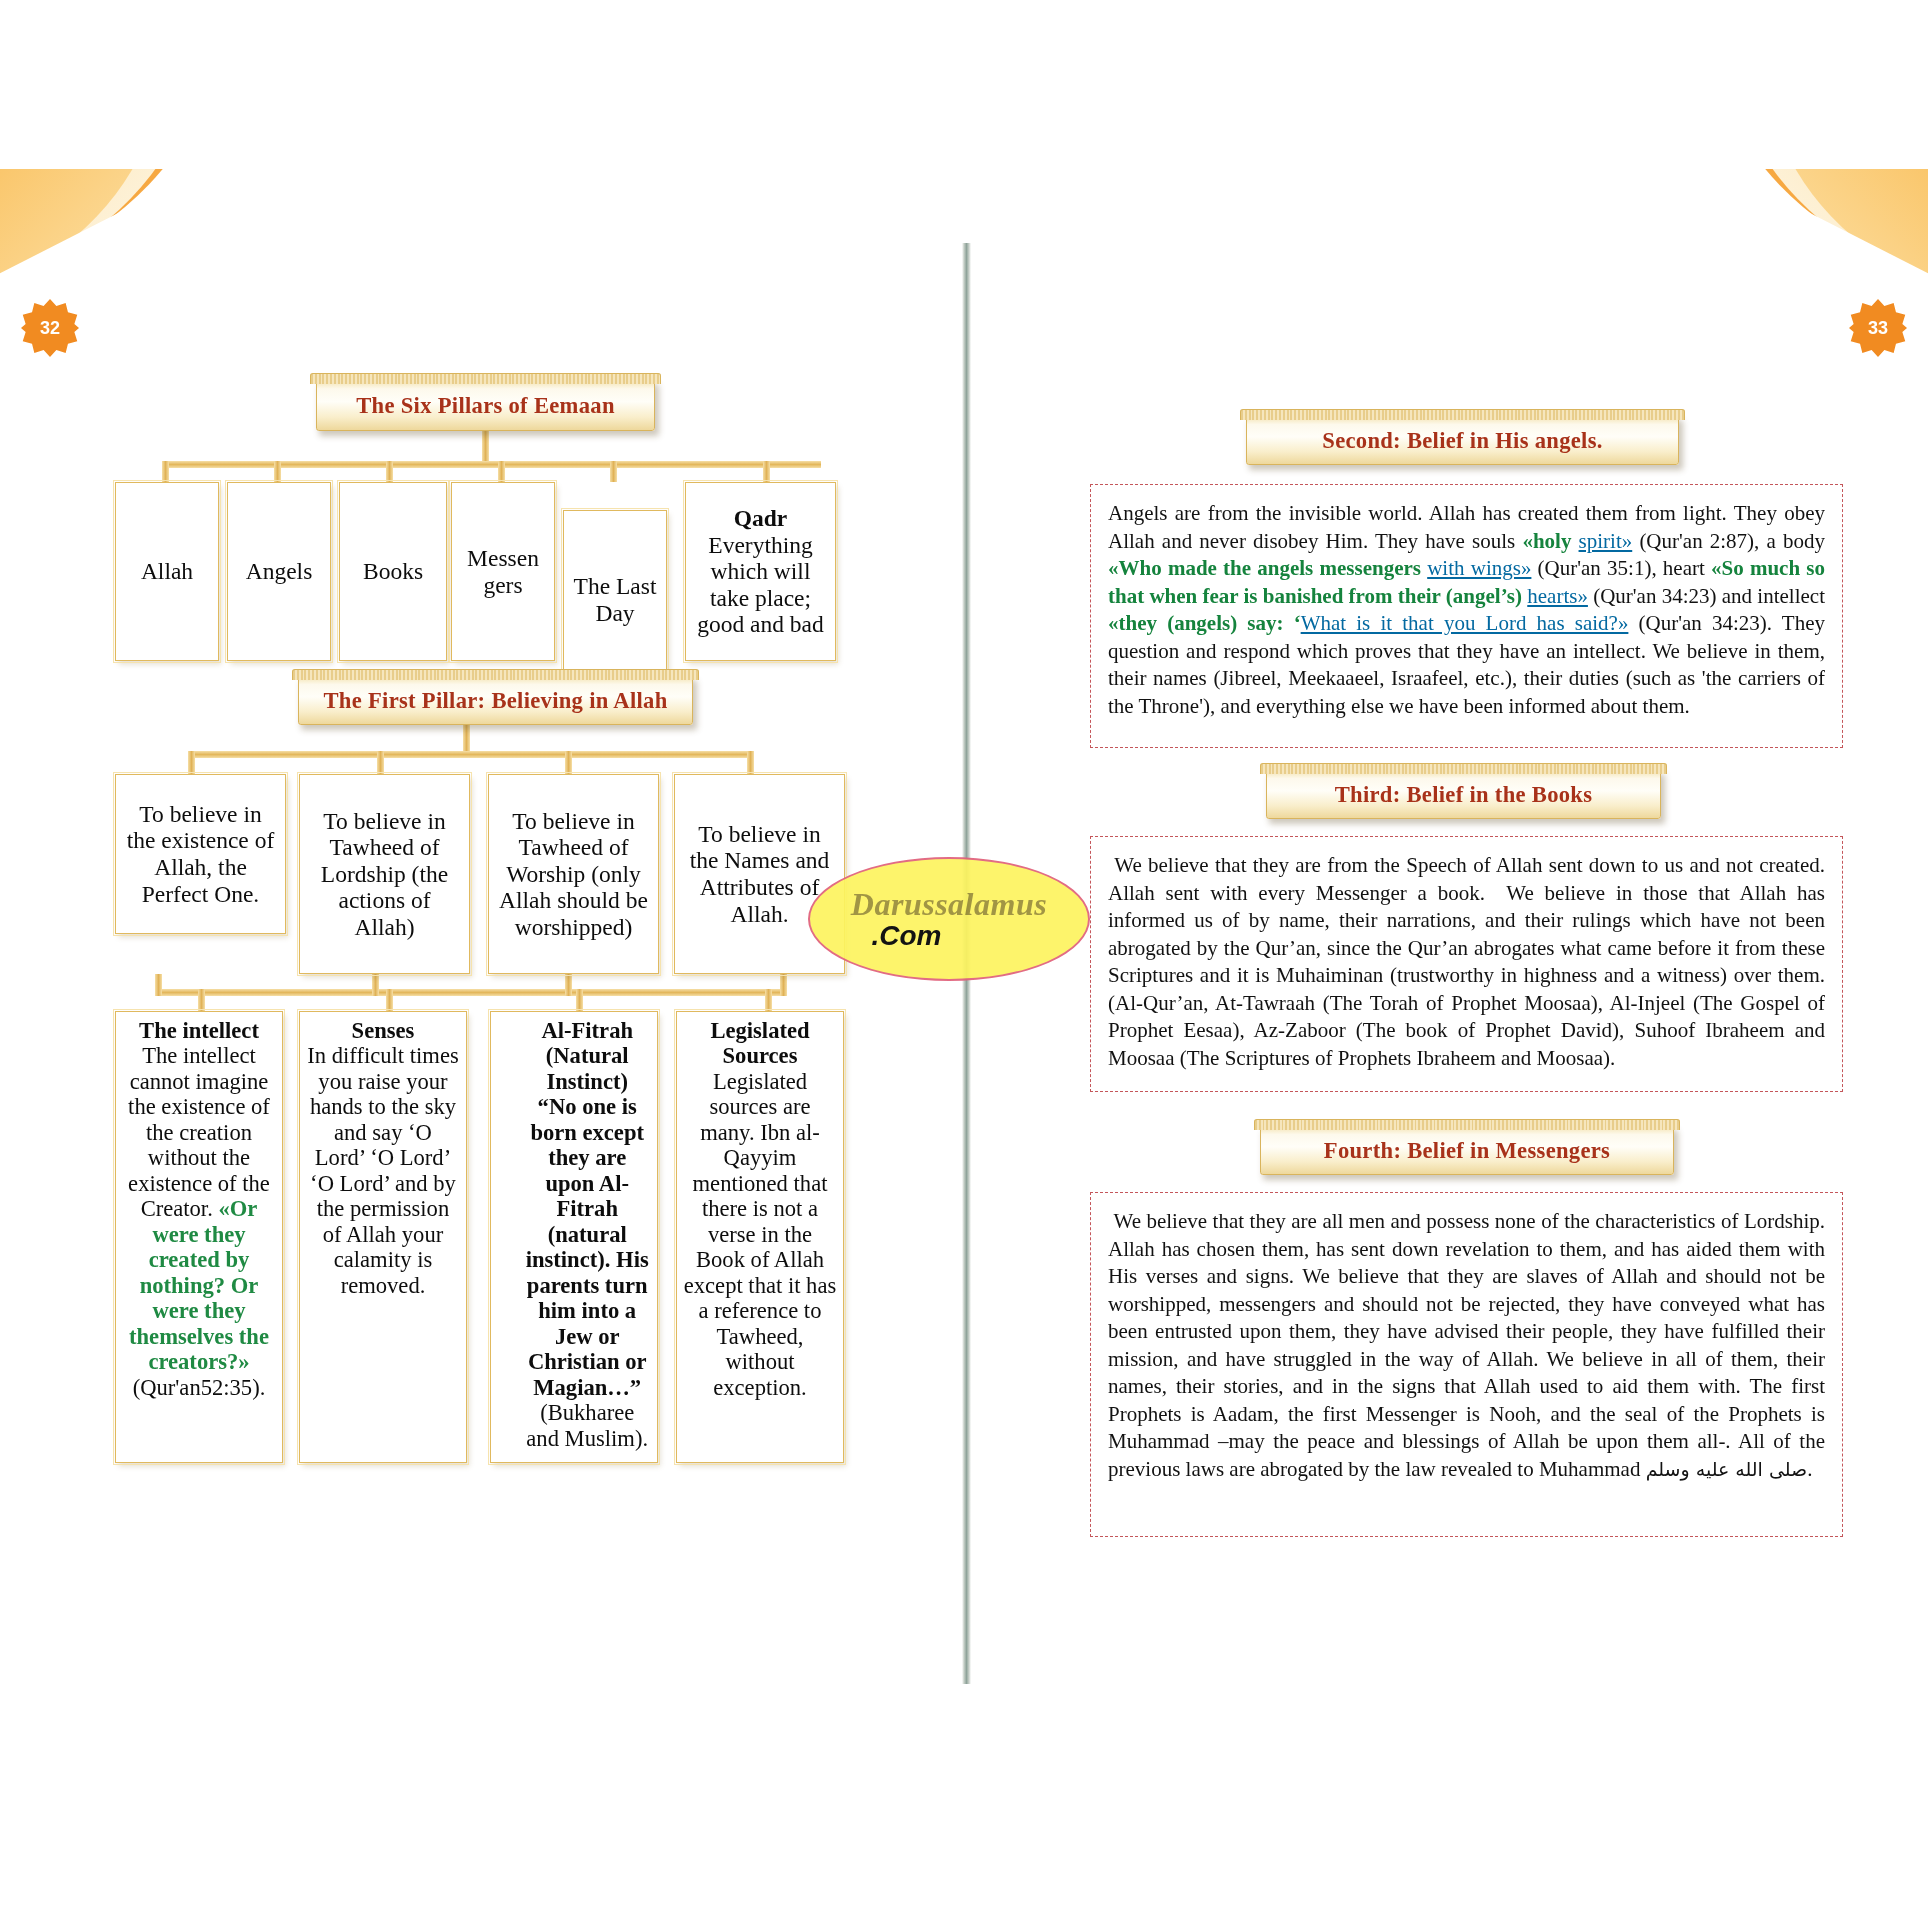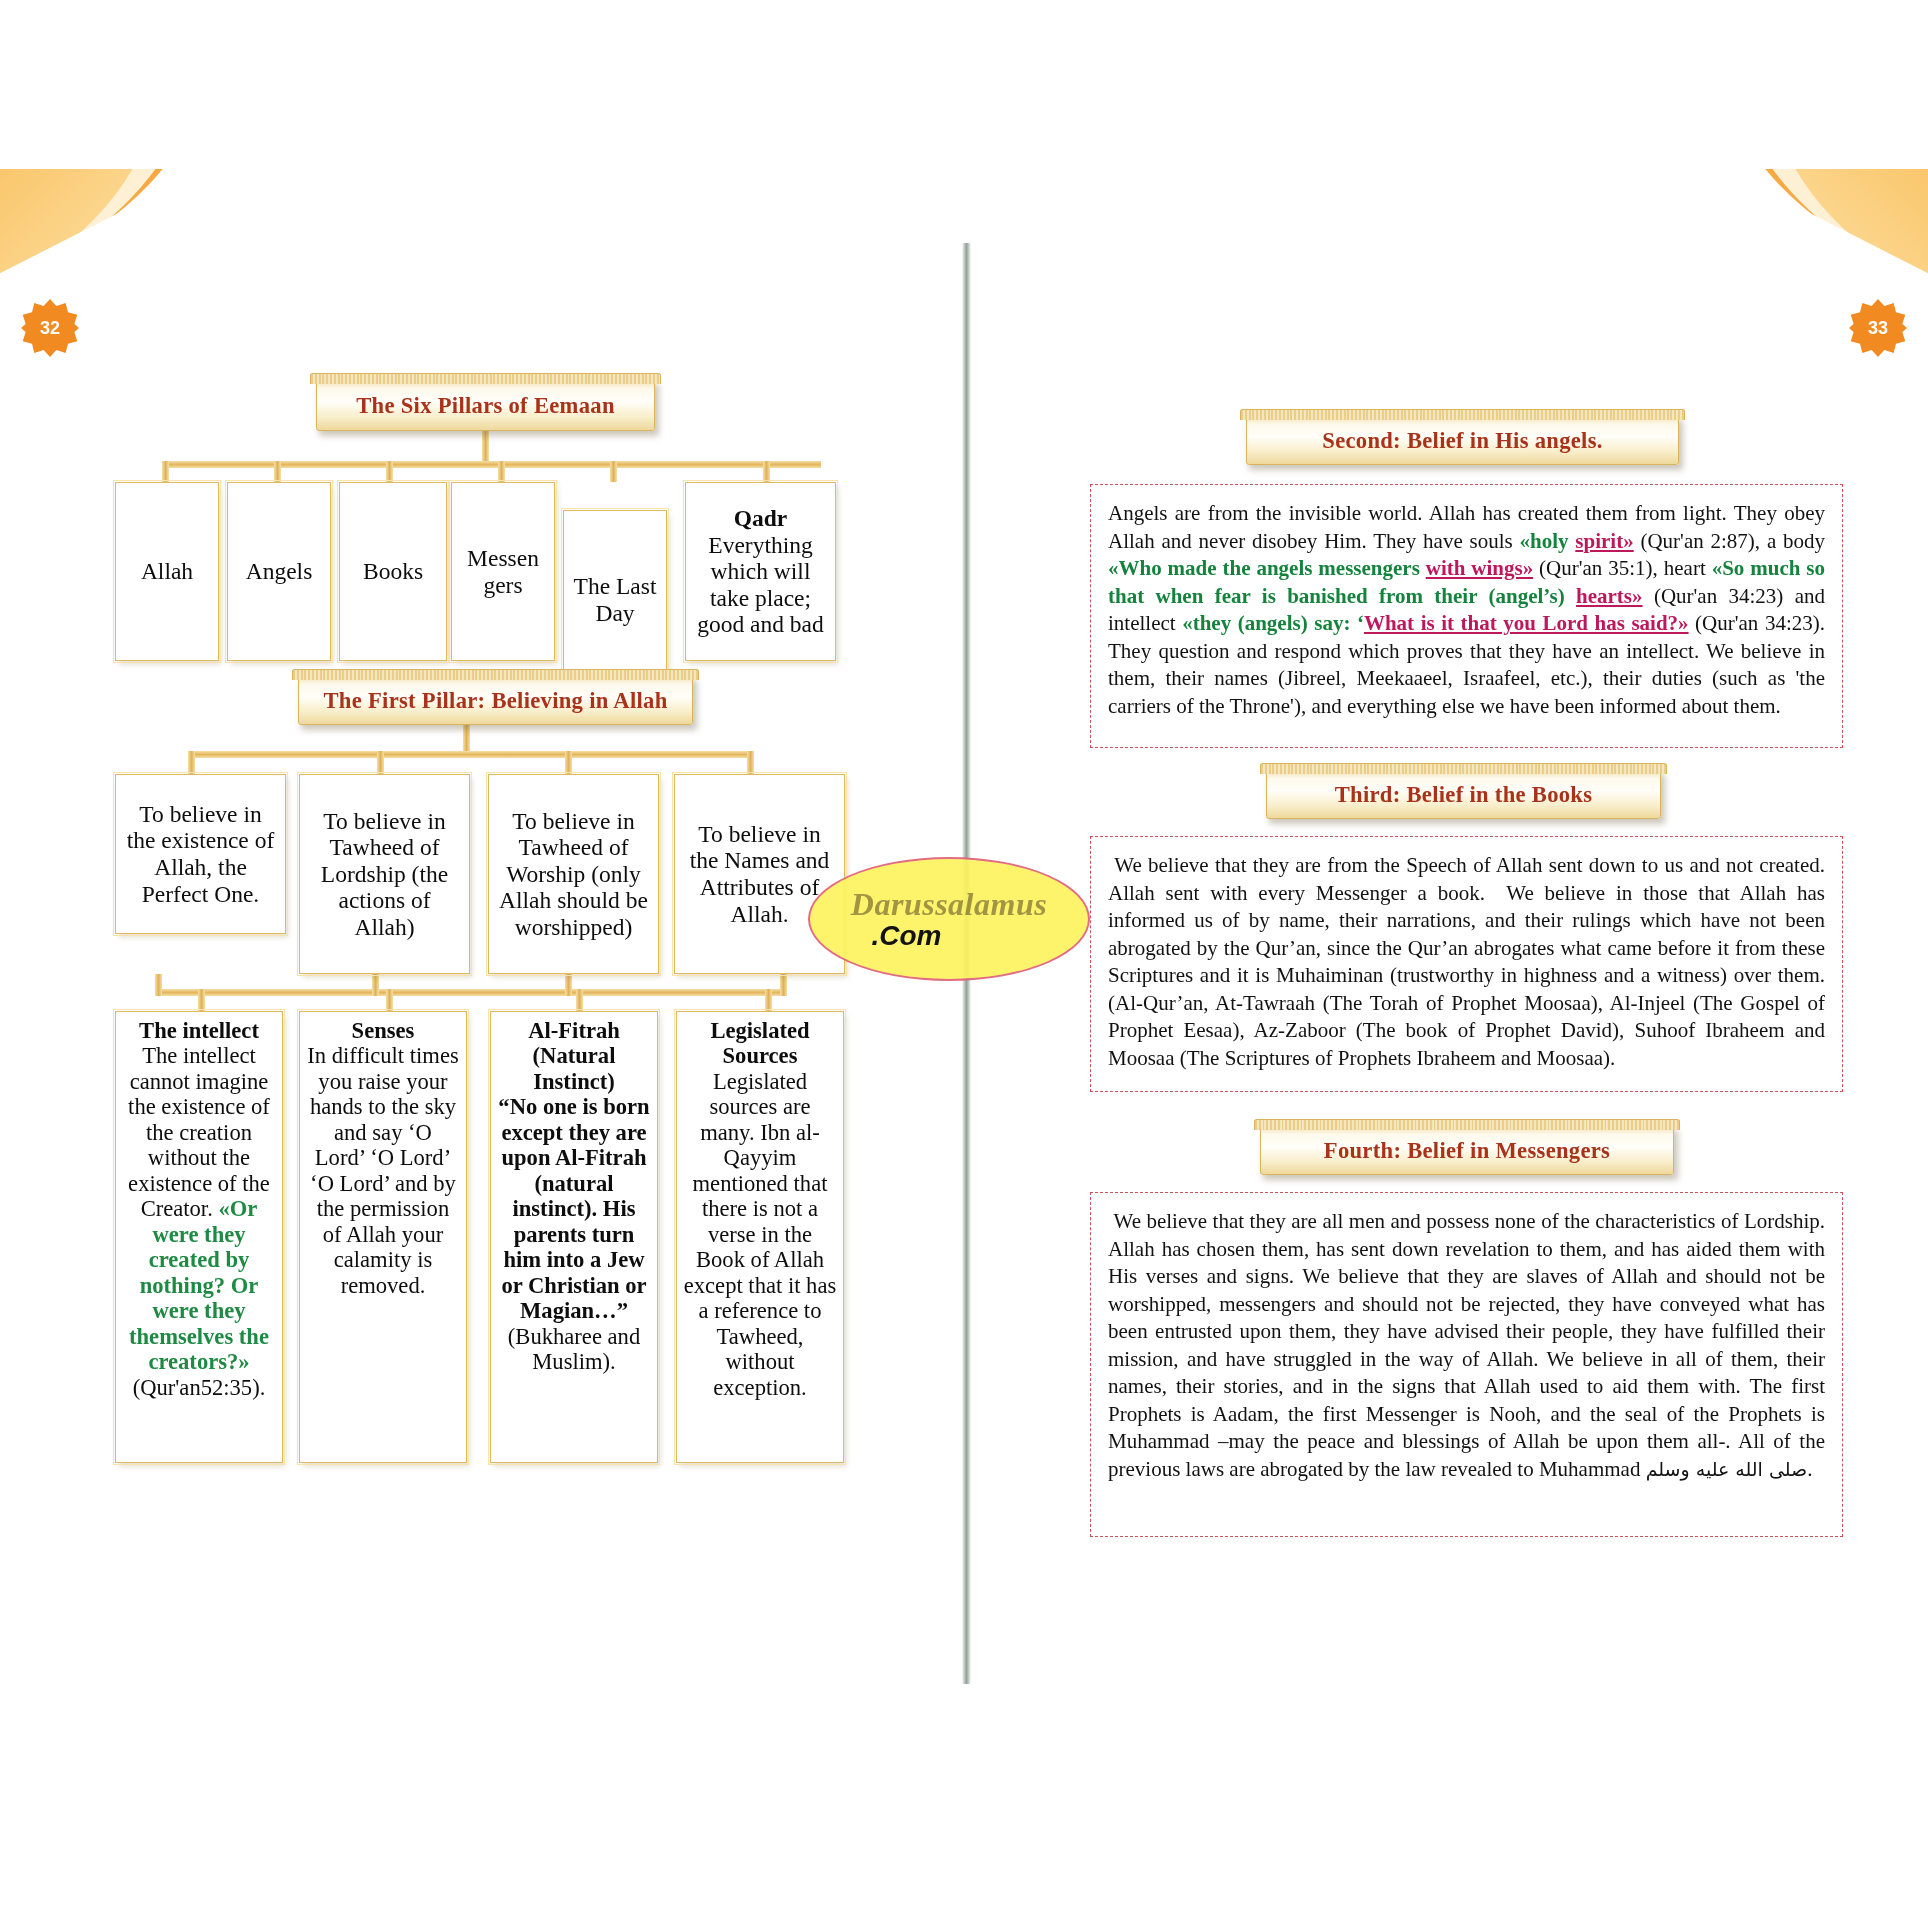--- a/index.html
+++ b/index.html
@@ -163,22 +163,22 @@
     text-align: justify;
     text-justify: inter-word;
     z-index: 4;
   }
   .panel p { margin: 0; }
   .panel .g {
     color: #15833d;
     font-weight: bold;
   }
   .panel .gu {
-    color: #be185d;
-    font-weight: bold;
+    color: #0369a1;
+    font-weight: normal;
     text-decoration: underline;
   }
 
   
   #watermark {
     position: absolute;
     left: 808px; top: 857px;
     width: 282px; height: 124px;
     background: #fdf45f;
     border: 2.8px solid #e0607a;
@@ -312,21 +312,21 @@
     </span>
   </div>
 
   <div class="fbox topalign" style="left:299px; top:1011px; width:168px; height:452px; font-size:22.6px;">
     <span class="inner">
       <b>Senses</b><br>
       <span>In difficult times you raise your hands to the sky and say ‘O Lord’ ‘O Lord’ ‘O Lord’ and by the permission of Allah your calamity is removed.</span>
     </span>
   </div>
 
-  <div class="fbox topalign" style="left:490px; top:1011px; width:168px; height:452px; font-size:22.6px;">
+  <div class="fbox topalign" style="left:490px; top:1011px; width:168px; height:452px; font-size:22.6px;padding-left:33px;">
     <span class="inner">
       <b>Al-Fitrah (Natural Instinct)</b><br>
       <b>“No one is born except they are upon Al-Fitrah (natural instinct). His parents turn him into a Jew or Christian or Magian…”</b><span> (Bukharee and Muslim).</span>
     </span>
   </div>
 
   <div class="fbox topalign" style="left:676px; top:1011px; width:168px; height:452px; font-size:22.6px;">
     <span class="inner">
       <b>Legislated Sources</b><br>
       <span>Legislated sources are many. Ibn al-Qayyim mentioned that there is not a verse in the Book of Allah except that it has a reference to Tawheed, without exception.</span>

